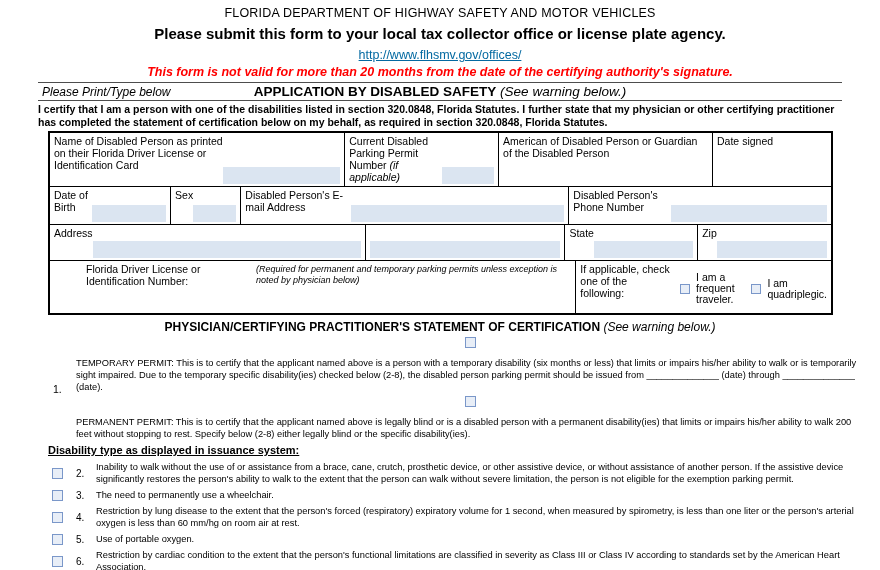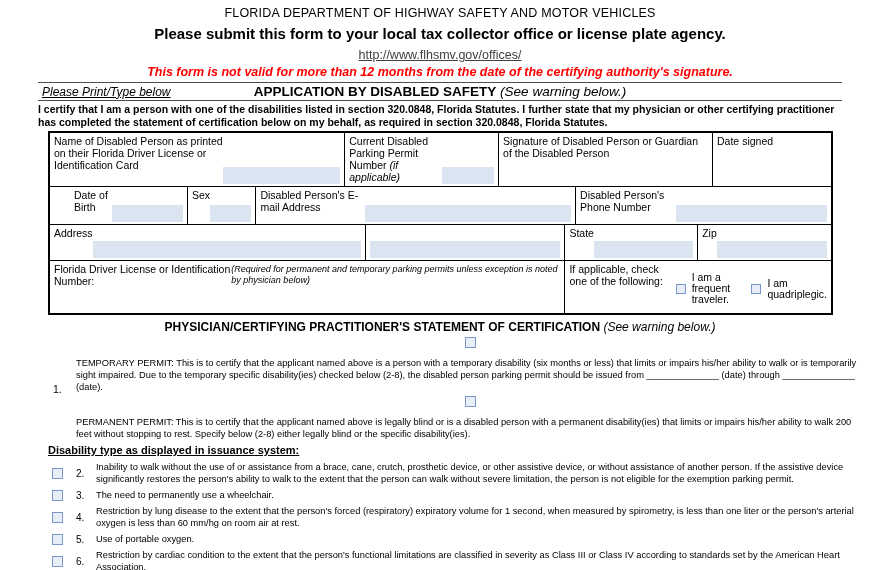--- a/index.html
+++ b/index.html
@@ -5,43 +5,43 @@
   * { margin:0; padding:0; box-sizing:border-box; }
   html,body { background:#fff; }
   body { font-family:"Liberation Sans", sans-serif; color:#000; }
   .page { width:880px; height:570px; background:#fff; overflow:hidden; padding-top:6px; position:relative; }
   .center { text-align:center; }
 
   .agency { font-size:12.5px; letter-spacing:.2px; line-height:14px; }
   .form-title { font-size:13px; font-weight:bold; margin-top:3px; line-height:15px; }
   .submit-line { font-size:15px; font-weight:bold; margin-top:5px; line-height:18px; }
   .link-line { margin-top:4px; line-height:14px; }
-  .link { font-size:12.5px; color:#404040; text-decoration:underline; cursor:pointer; }
+  .link { font-size:12.5px; color:#0369a1; text-decoration:underline; cursor:pointer; }
   .warning { font-size:12.5px; font-weight:bold; font-style:italic; color:#ff0000; margin-top:3px; line-height:14px; }
 
   .band { display:flex; align-items:center; border-top:1.5px solid #4d4d4d; border-bottom:1.5px solid #4d4d4d;
           margin:3px 38px 0 38px; padding:2px 4px; height:19px; }
-  .band-hint { font-style:italic; font-size:12px; width:200px; flex:none;text-decoration:underline; }
+  .band-hint { font-style:italic; font-size:12px; width:200px; flex:none; }
   .band-spacer { width:200px; flex:none; }
   .band-title { flex:1; text-align:center; font-size:13.5px; white-space:nowrap; }
   .band-title .bt-b { font-weight:bold; }
   .band-title .bt-i { font-style:italic; }
 
   .cert-text { margin:2px 38px 0 38px; font-size:10.5px; font-weight:bold; line-height:12.5px; }
 
   .form-table { margin:3px 0 0 48px; width:785px; border:2px solid #000; font-size:10.5px; }
   .t-row { display:flex; border-bottom:1px solid #000; }
-  .t-row:last-child { border-bottom:none; }
+  .t-row:last-child { border-bottom:none;padding-left:32px; }
   .cell { border-right:1px solid #000; display:flex; flex-direction:row; padding:2px 4px 2px 4px; }
   .cell:last-child { border-right:none; }
   .lbl { line-height:12px; }
   .note { font-size:9px; font-style:italic; line-height:10.5px; margin-top:1px; }
   .fill { flex:1; }
   .input-area { background:#dbe5f1; height:17px; width:100%; margin-top:auto; }
-  .r1 { height:54px; } .r2 { height:38px;padding-left:20px; } .r3 { height:36px; } .r4 { height:52px; }
+  .r1 { height:54px; } .r2 { height:38px; } .r3 { height:36px; } .r4 { height:52px; }
 
   .cb { display:inline-block; width:10px; height:10px; background:#e8eef7; border:1px solid #7a97c9; flex:none; cursor:pointer; }
   .cb-line { display:flex; align-items:center; gap:6px; margin:3px 0 0 10px; line-height:11px; }
 
   .phys-heading { text-align:center; font-size:12px; margin-top:6px; line-height:13px; }
   .phys-heading .bt-b { font-weight:bold; }
   .phys-heading .bt-i { font-style:italic; }
 
   .p-text { font-size:9.3px; line-height:12px; }
   .item1 { display:flex; align-items:center; margin:3px 15px 0 48px; }
@@ -60,21 +60,21 @@
 </head>
 <body>
 
 <div class="page">
 
   <div class="center agency">FLORIDA DEPARTMENT OF HIGHWAY SAFETY AND MOTOR VEHICLES</div>
   <div class="center submit-line">Please submit this form to your local tax collector office or license plate agency.</div>
   <div class="center link-line">
     <a class="link">http://www.flhsmv.gov/offices/</a>
   </div>
-  <div class="center warning">This form is not valid for more than 12 months from the date of the certifying authority's signature.</div>
+  <div class="center warning">This form is not valid for more than 20 months from the date of the certifying authority's signature.</div>
 
   <div class="band">
     <span class="band-hint">Please Print/Type below</span>
     <span class="band-title">
       <span class="bt-b">APPLICATION BY DISABLED SAFETY</span>
       <span class="bt-i">(See warning below.)</span>
     </span>
     <span class="band-spacer"></span>
   </div>
 
@@ -85,21 +85,21 @@
     <div class="t-row r1">
       <div class="cell" style="width:37.8%">
         <div class="lbl">Name of Disabled Person as printed on their Florida Driver License or Identification Card</div>
         <div class="input-area"></div>
       </div>
       <div class="cell" style="width:19.7%">
         <div class="lbl"><span>Current Disabled Parking Permit Number</span> <i>(if applicable)</i></div>
         <div class="input-area"></div>
       </div>
       <div class="cell" style="width:27.4%">
-        <div class="lbl">Signature of Disabled Person or Guardian of the Disabled Person</div>
+        <div class="lbl">American of Disabled Person or Guardian of the Disabled Person</div>
         <div class="fill"></div>
       </div>
       <div class="cell" style="width:15.1%">
         <div class="lbl">Date signed</div>
         <div class="fill"></div>
       </div>
     </div>
 
     <div class="t-row r2">
       <div class="cell" style="width:15.5%">

